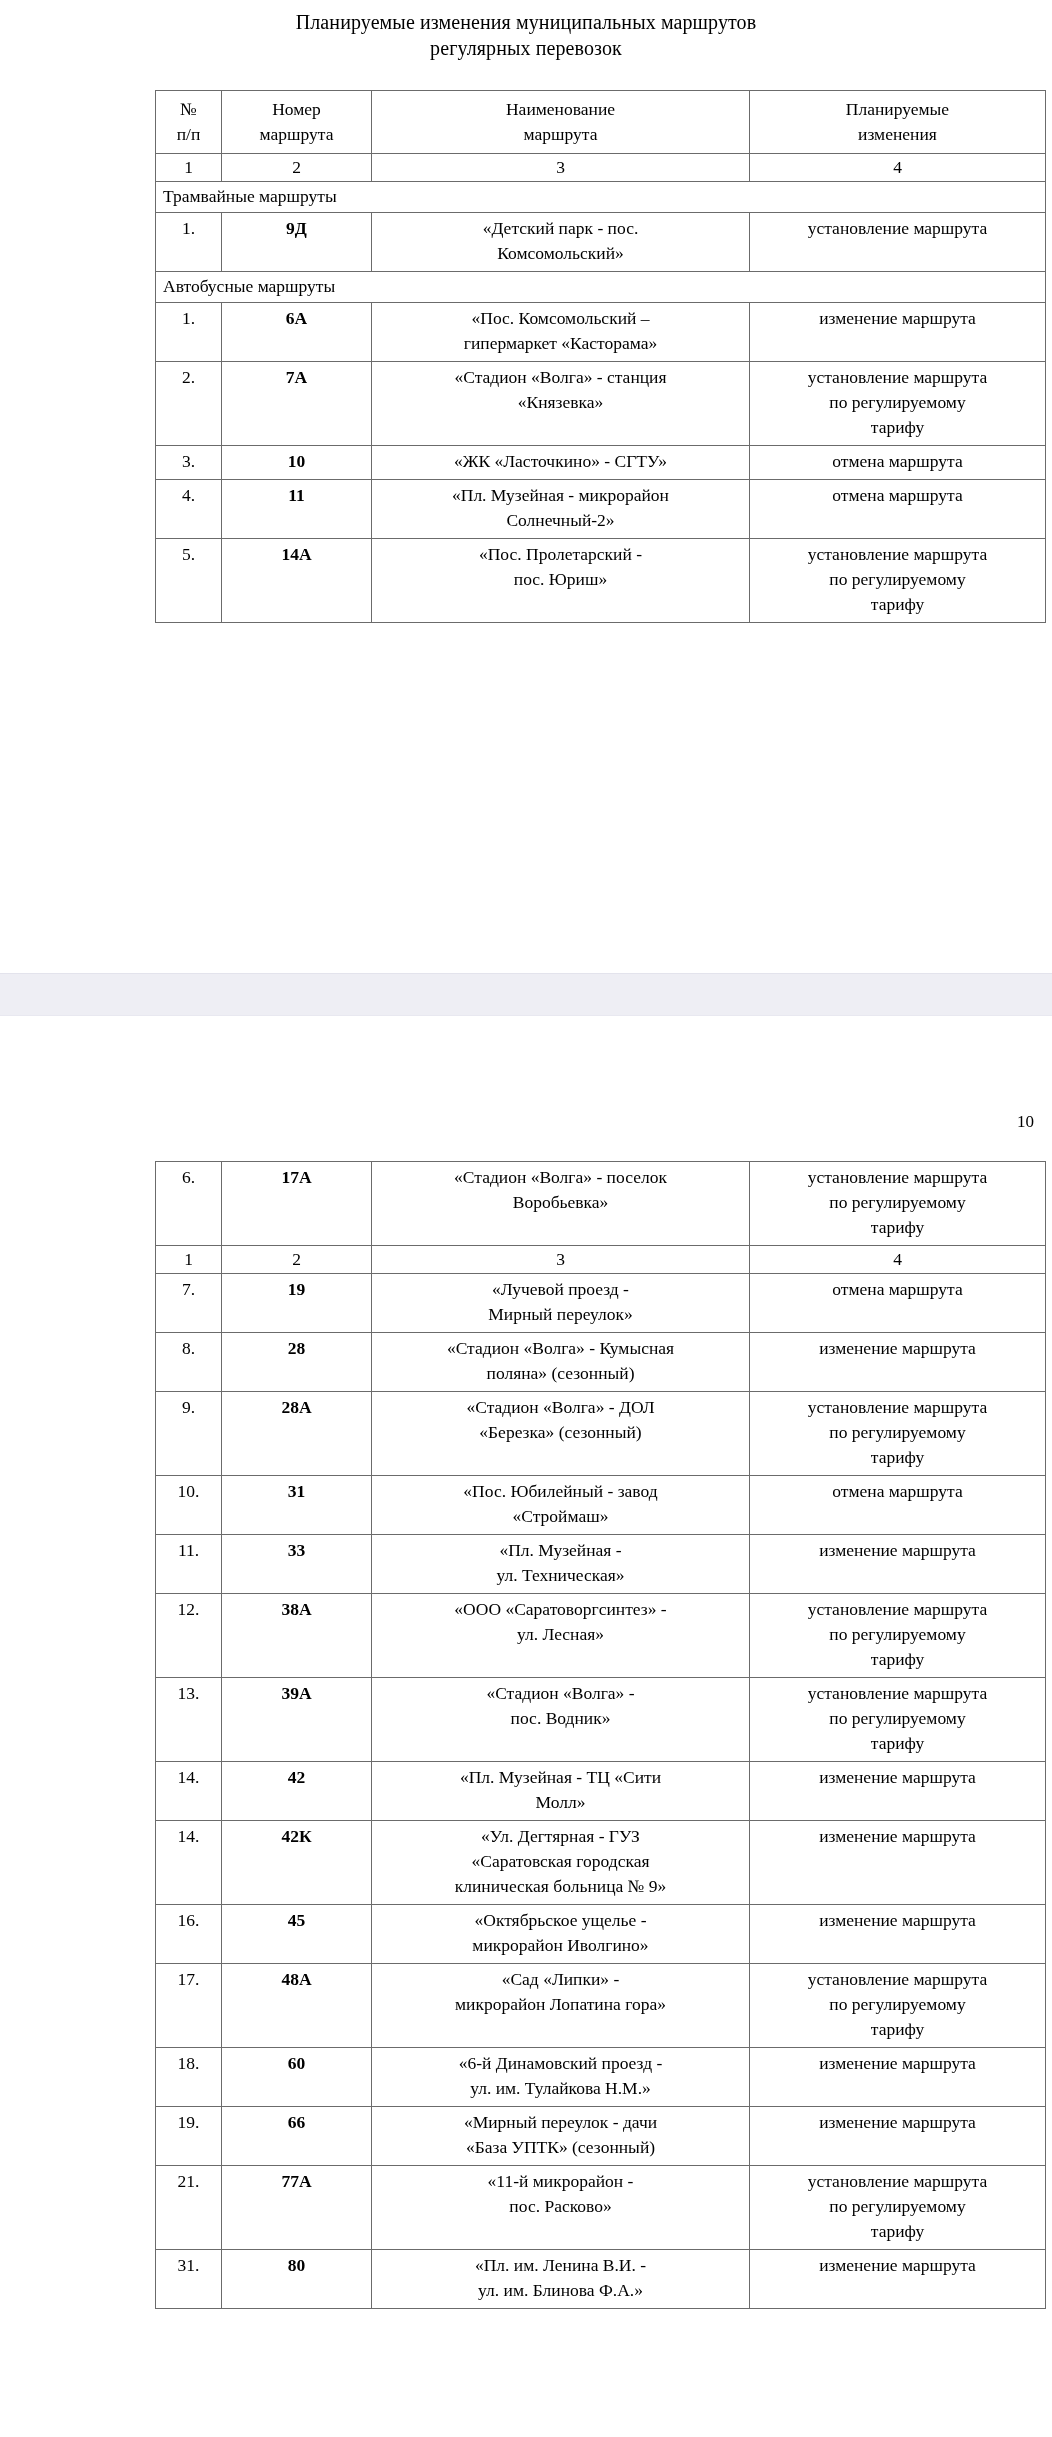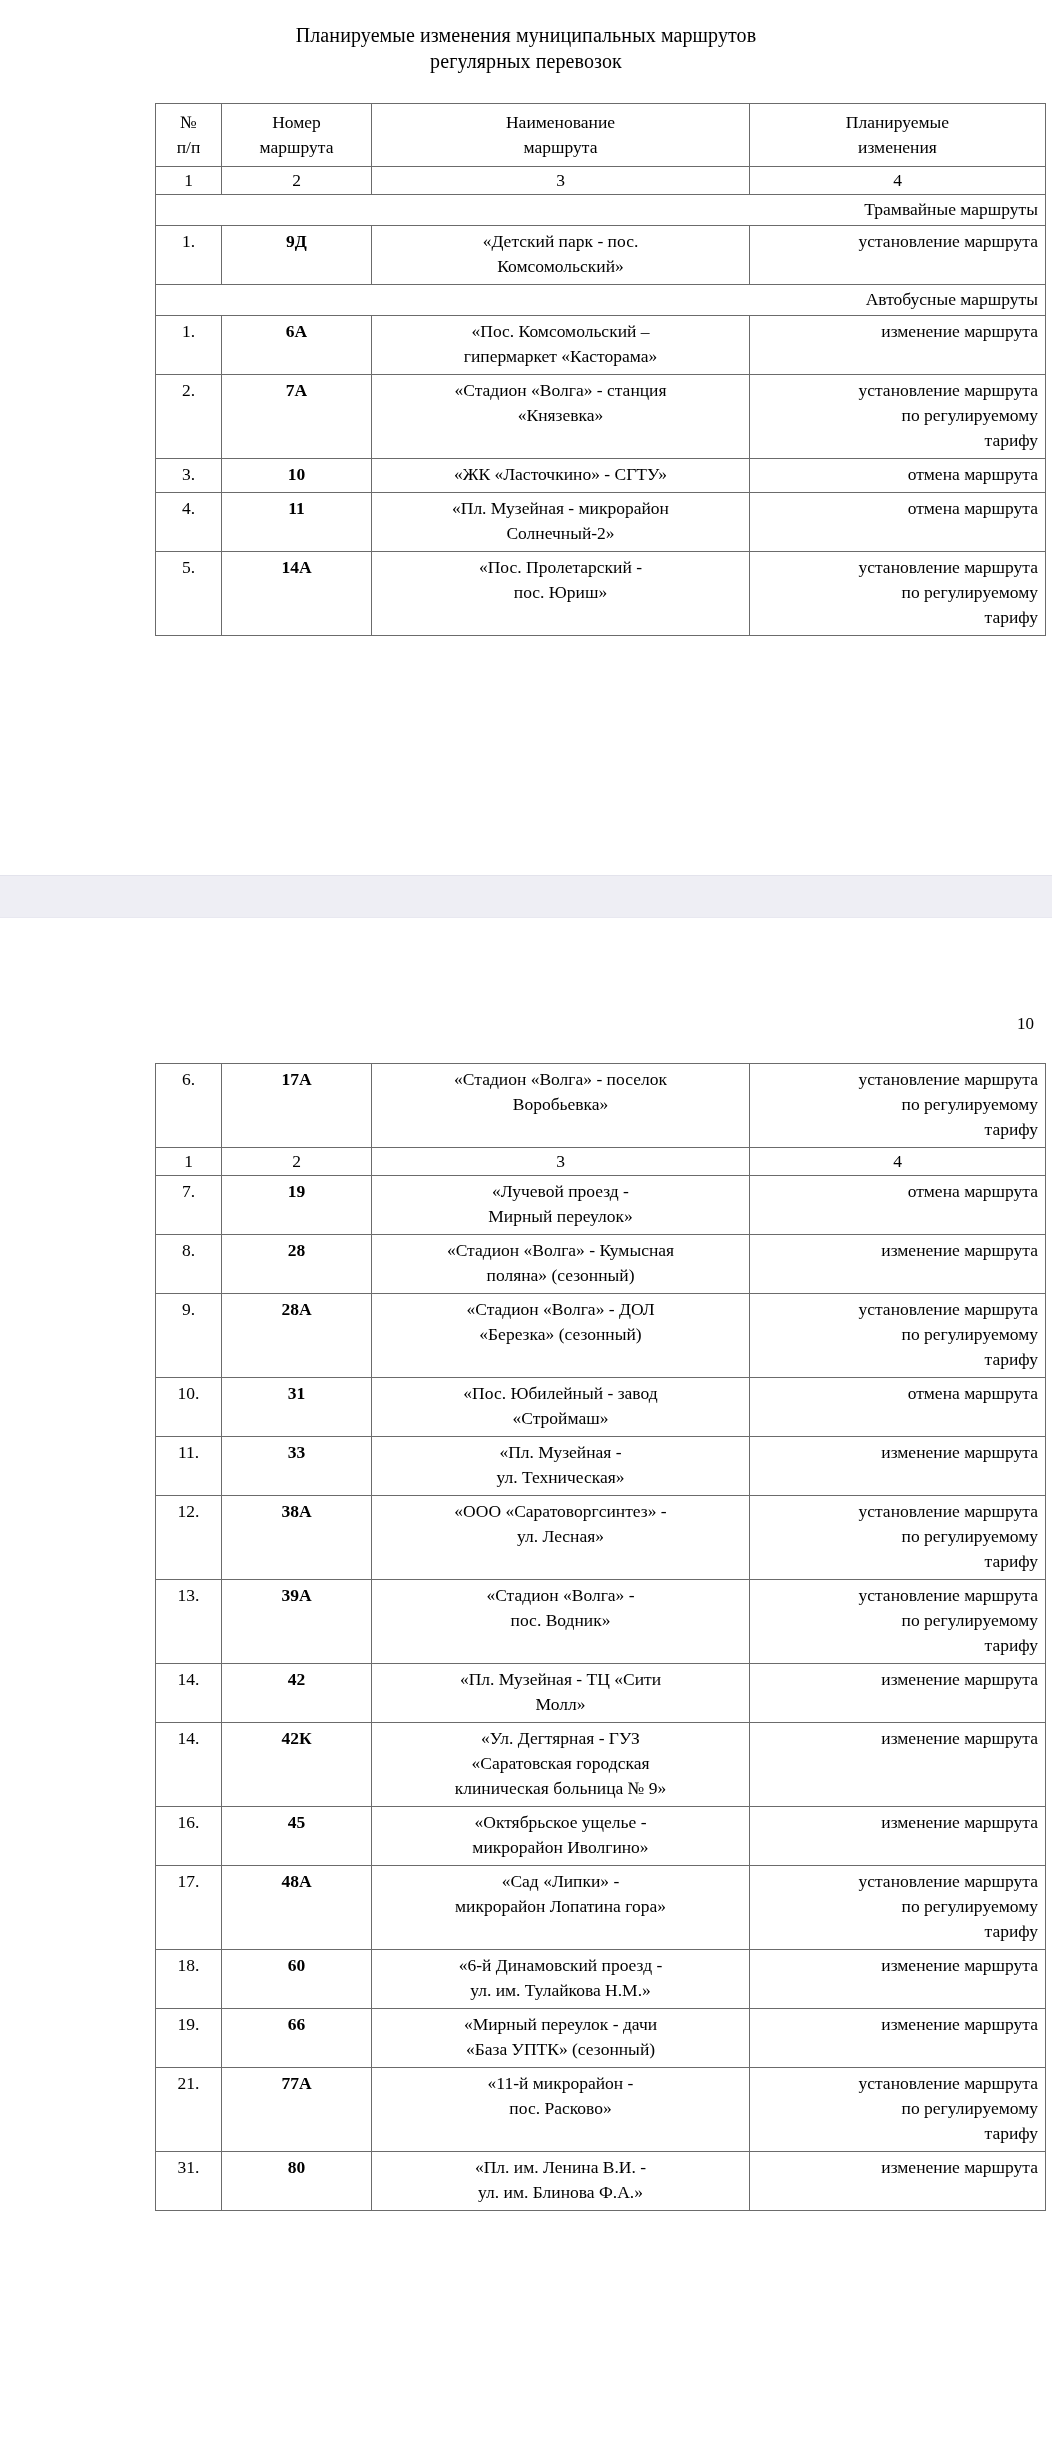--- a/index.html
+++ b/index.html
@@ -16,21 +16,21 @@
     -webkit-font-smoothing: antialiased;
   }
 
   .page {
     width: 1052px;
     background: #ffffff;
     position: relative;
   }
 
   
-  #page-1 { height: 875px; padding-top: 13px; }
+  #page-1 { height: 973px; padding-top: 0; }
 
   .doc-title {
     text-align: center;
     font-size: 20px;
     line-height: 26px;
     padding-top: 9px;
     letter-spacing: 0.1px;
   }
   .doc-title .t-line { display: block; }
 
@@ -83,29 +83,29 @@
   }
   .t-head .hl { display: block; }
 
   .t-numrow td {
     text-align: center;
     padding-top: 1px;
     padding-bottom: 1px;
   }
 
   .t-section td {
-    text-align: right;
+    text-align: left;
     padding-top: 2px;
     padding-bottom: 3px;
   }
 
   .cell-c1 { text-align: center; }
   .cell-c2 { text-align: center; font-weight: bold; }
   .cell-c3 { text-align: center; }
-  .cell-c4 { text-align: right; }
+  .cell-c4 { text-align: center; }
 
   .ln { display: block; white-space: pre-wrap; }
 
   
   #table-page-1 { margin-top: 29px; }
   #table-page-2 { margin-top: 29px; }
 
   .spacer-bottom { height: 10px; }
 </style>
 </head>

